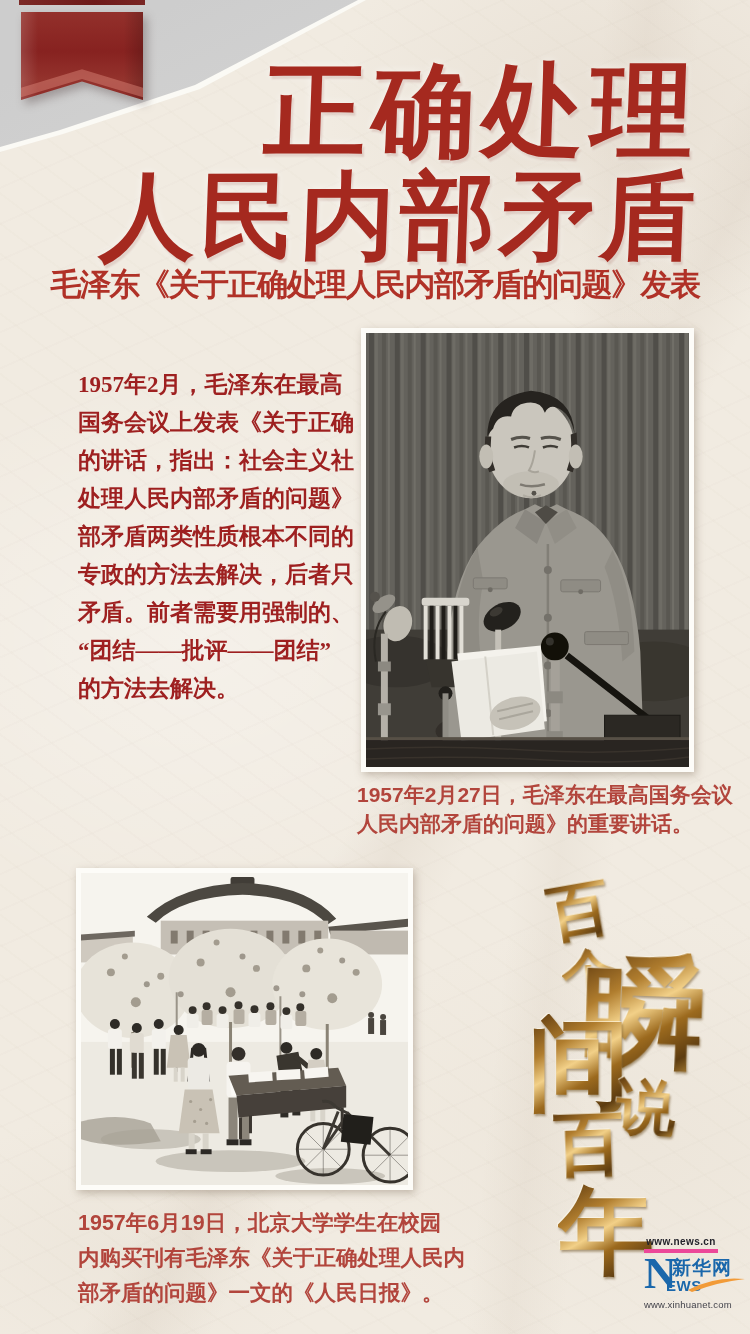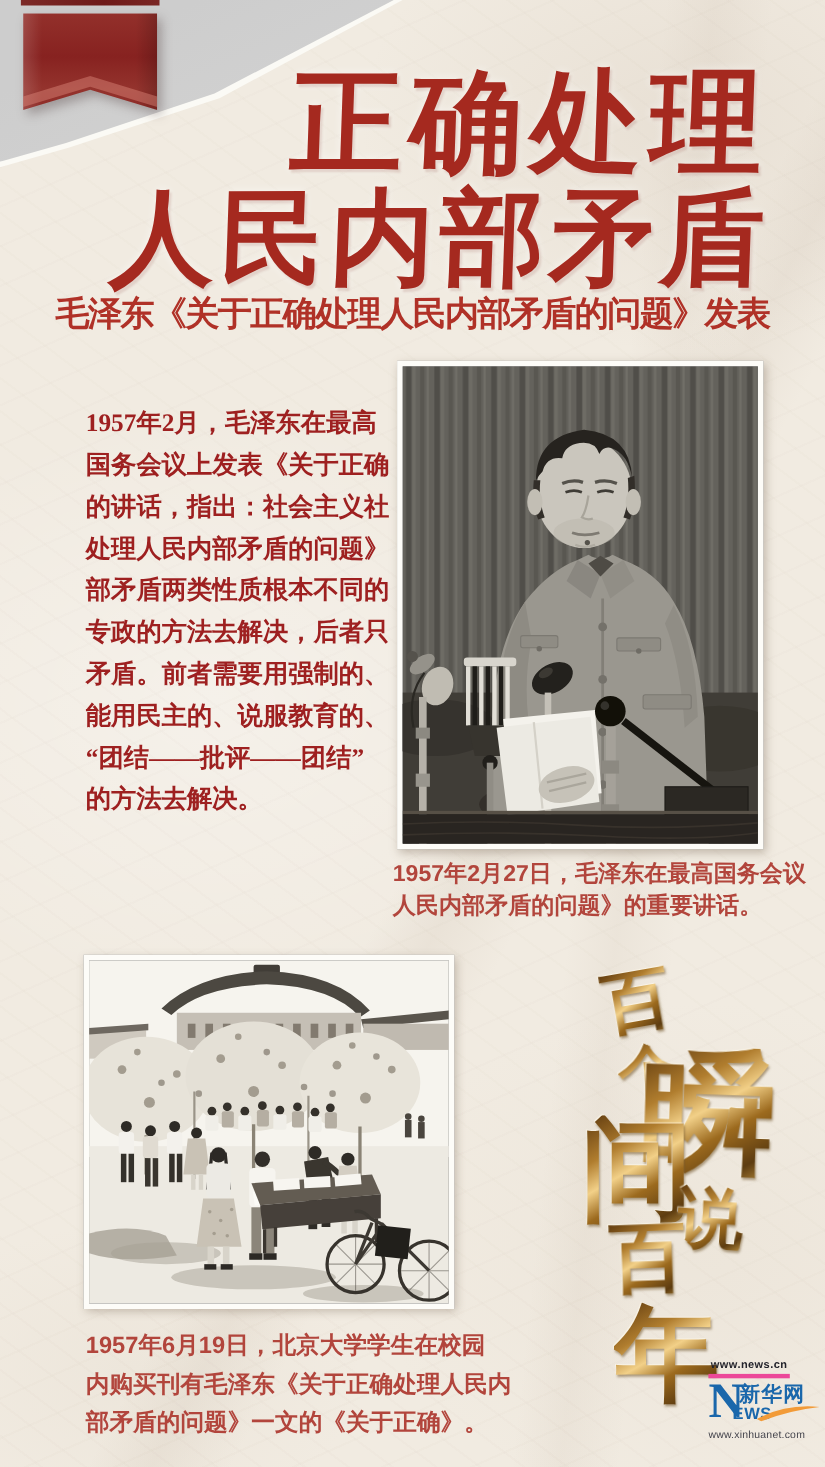--- a/index.html
+++ b/index.html
@@ -101,21 +101,20 @@
   <div class="subtitle">毛泽东《关于正确处理人民内部矛盾的问题》发表</div>
 
   <div class="bodytext">
     <div class="bl">1957年2月，毛泽东在最高</div>
     <div class="bl">国务会议上发表《关于正确</div>
     <div class="bl">的讲话，指出：社会主义社</div>
     <div class="bl">处理人民内部矛盾的问题》</div>
     <div class="bl">部矛盾两类性质根本不同的</div>
     <div class="bl">专政的方法去解决，后者只</div>
     <div class="bl">矛盾。前者需要用强制的、</div>
-    <div class="bl">能用民主的、说服教育的、</div>
     <div class="bl">“团结——批评——团结”</div>
     <div class="bl">的方法去解决。</div>
   </div>
 
   <div class="photo photo-mao">
     <svg viewBox="0 0 325 436" preserveAspectRatio="none">
       <defs>
         <pattern id="curt" width="26" height="40" patternUnits="userSpaceOnUse">
           <rect width="26" height="40" fill="#64625c"></rect>
           <rect x="3" width="5" height="40" fill="#504e49"></rect>
@@ -382,21 +381,21 @@
           <line x1="329" y1="265" x2="291" y2="303"></line>
       </g>
       <path d="M243 278 L268 242 L310 284 M268 242 L256 236 M243 278 L258 240" stroke="#3d3933" stroke-width="3" fill="none"></path>
       <path d="M256 236 Q250 228 242 230" stroke="#3d3933" stroke-width="3" fill="none"></path>
       <rect x="262" y="244" width="30" height="28" fill="#211f1b" transform="rotate(6 277 258)"></rect>
     </svg>
   </div>
   <div class="caption cap-students">
     <div class="cl">1957年6月19日，北京大学学生在校园</div>
     <div class="cl">内购买刊有毛泽东《关于正确处理人民内</div>
-    <div class="cl">部矛盾的问题》一文的《关于正确》。</div>
+    <div class="cl">部矛盾的问题》一文的《人民日报》。</div>
   </div>
 
   <div>
     <span class="gold" style="left:548px;top:880px;font-size:62px;transform:rotate(-10deg);">百</span>
     <span class="gold" style="left:562px;top:948px;font-size:54px;transform:rotate(-4deg);">个</span>
     <span class="gold" style="left:584px;top:952px;font-size:122px;transform:rotate(2deg);">瞬</span>
     <span class="gold" style="left:528px;top:1014px;font-size:102px;">间</span>
     <span class="gold" style="left:616px;top:1078px;font-size:60px;transform:rotate(4deg);">说</span>
     <span class="gold" style="left:554px;top:1110px;font-size:70px;transform:rotate(-2deg);">百</span>
     <span class="gold" style="left:558px;top:1184px;font-size:96px;">年</span>

